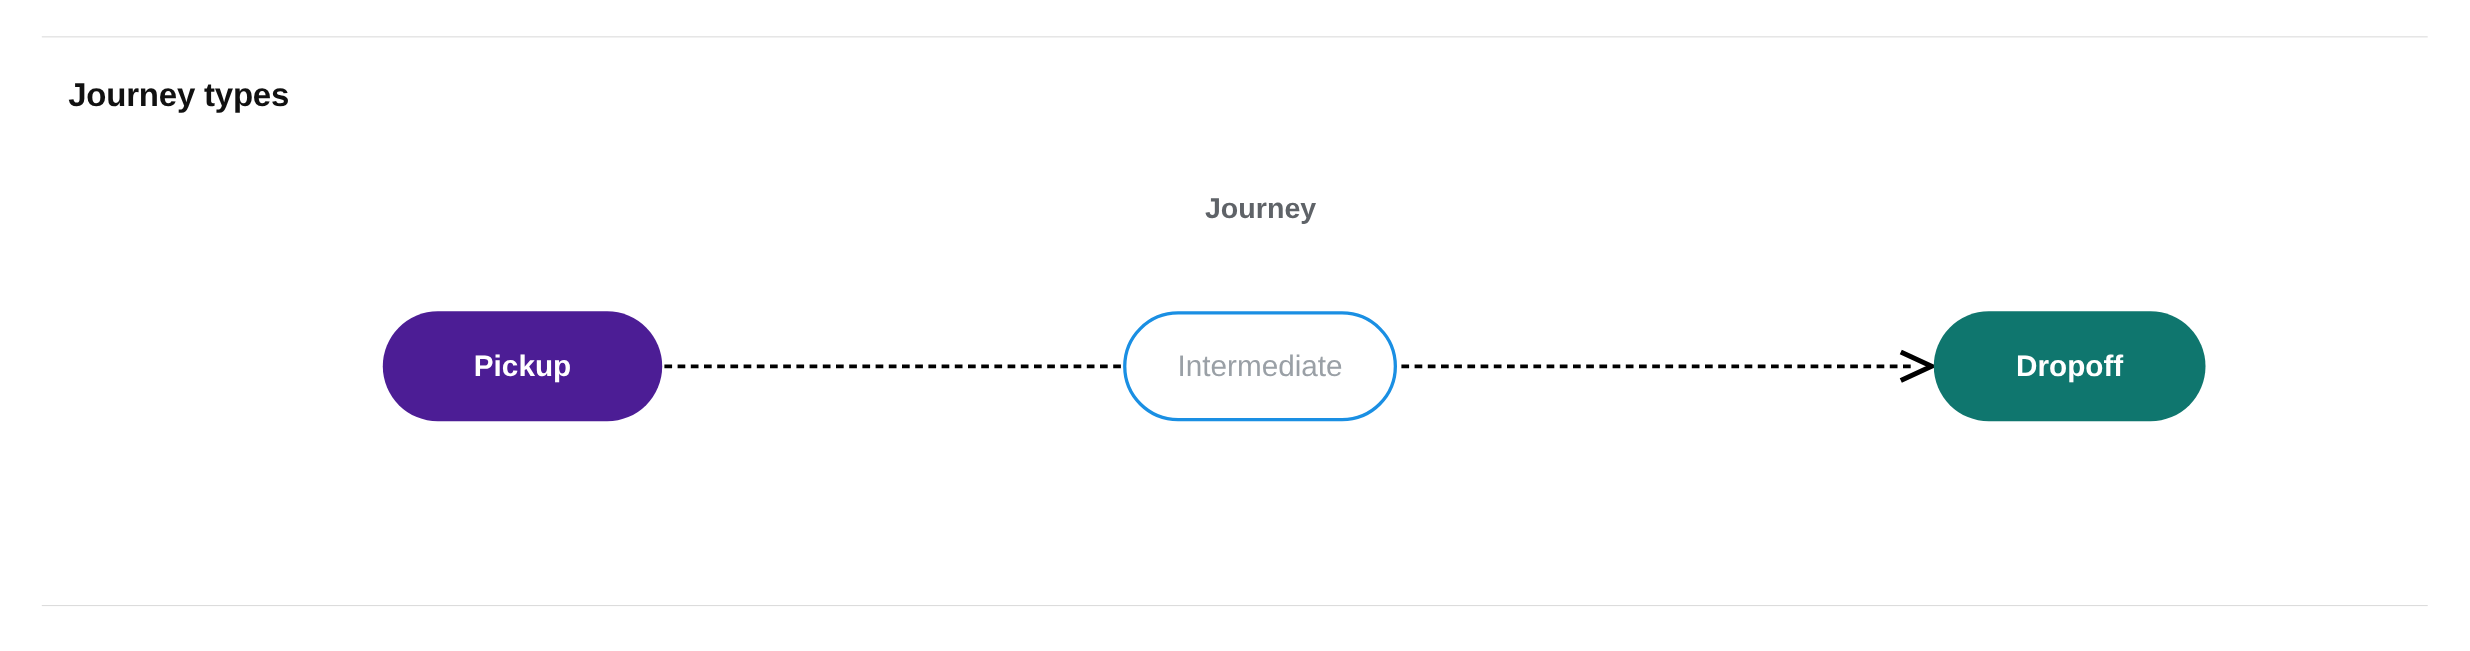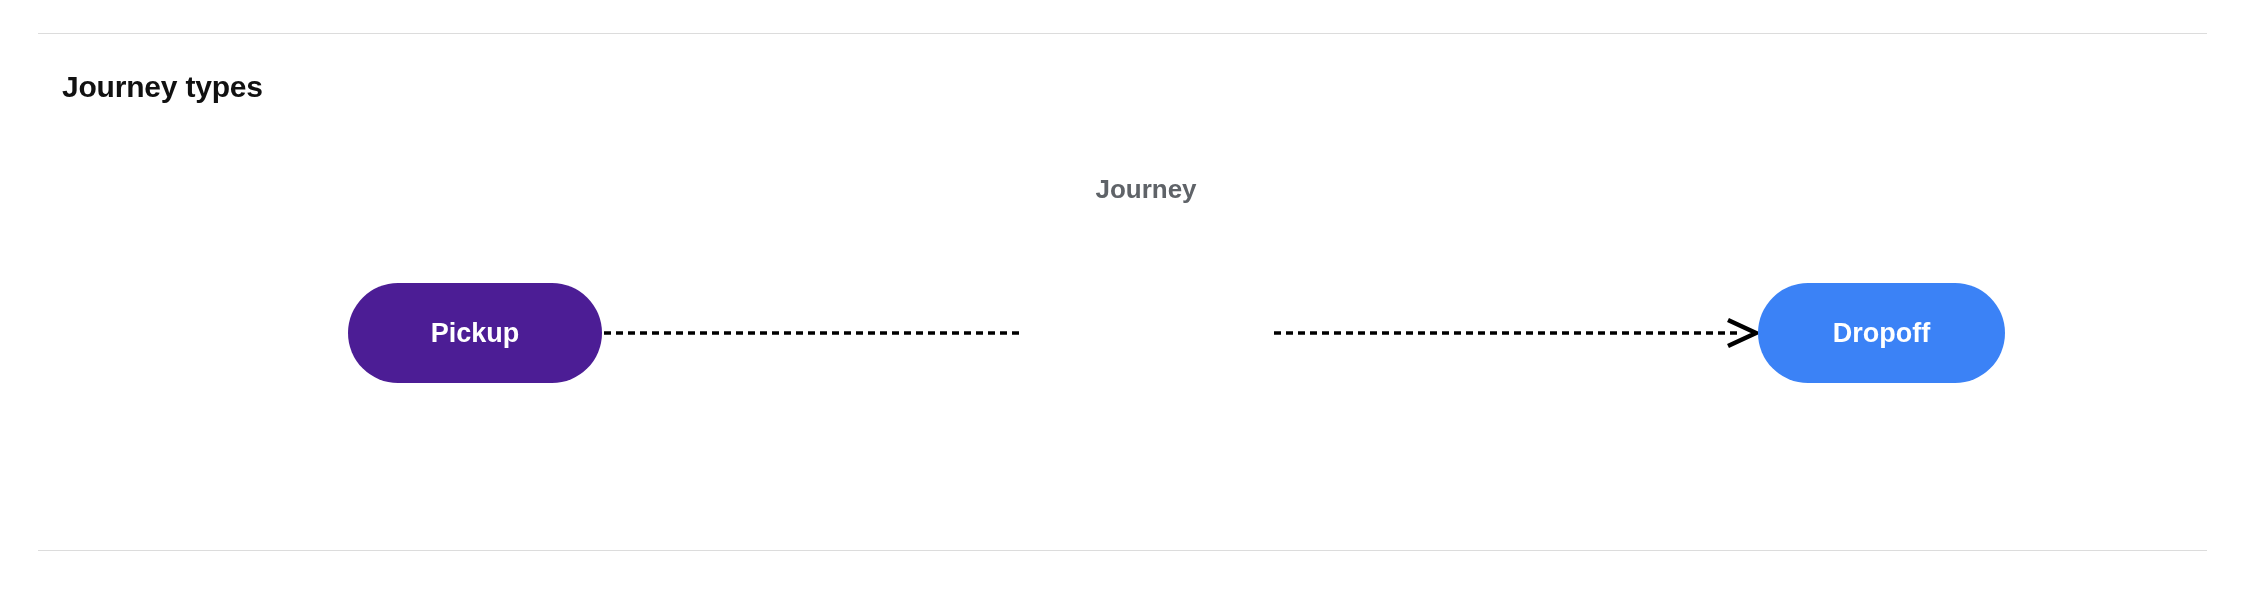--- a/index.html
+++ b/index.html
@@ -74,21 +74,21 @@
     width: 254px;
     background: #4c1d95;
     color: #ffffff;
     font-size: 27px;
     font-weight: bold;
   }
 
   .node-dropoff {
     left: 1758px;
     width: 247px;
-    background: #3b82f6;
+    background: #0f766e;
     color: #ffffff;
     font-size: 27px;
     font-weight: bold;
   }
 
   .node-intermediate {
     left: 1021px;
     width: 249px;
     background: #ffffff;
     border: 3px solid #1a8fe3;
@@ -118,18 +118,19 @@
   <div class="journey-label">Journey</div>
 
   <svg class="edge-svg" viewBox="0 0 2245 592" xmlns="http://www.w3.org/2000/svg">
     <line x1="604" y1="333" x2="1019" y2="333" stroke="#000000" stroke-width="3.5" stroke-dasharray="7 5"></line>
     <line x1="1274" y1="333" x2="1742" y2="333" stroke="#000000" stroke-width="3.5" stroke-dasharray="7 5"></line>
     <path d="M 1728 320 L 1756 333 L 1728 346" fill="none" stroke="#000000" stroke-width="4.5" stroke-linecap="butt" stroke-linejoin="miter"></path>
   </svg>
 
   <div class="node node-pickup">Pickup</div>
 
+  <div class="node node-intermediate">Intermediate</div>
 
   <div class="node node-dropoff">Dropoff</div>
 
 </div>
 
 <div class="divider bottom"></div>
 
 </body></html>

